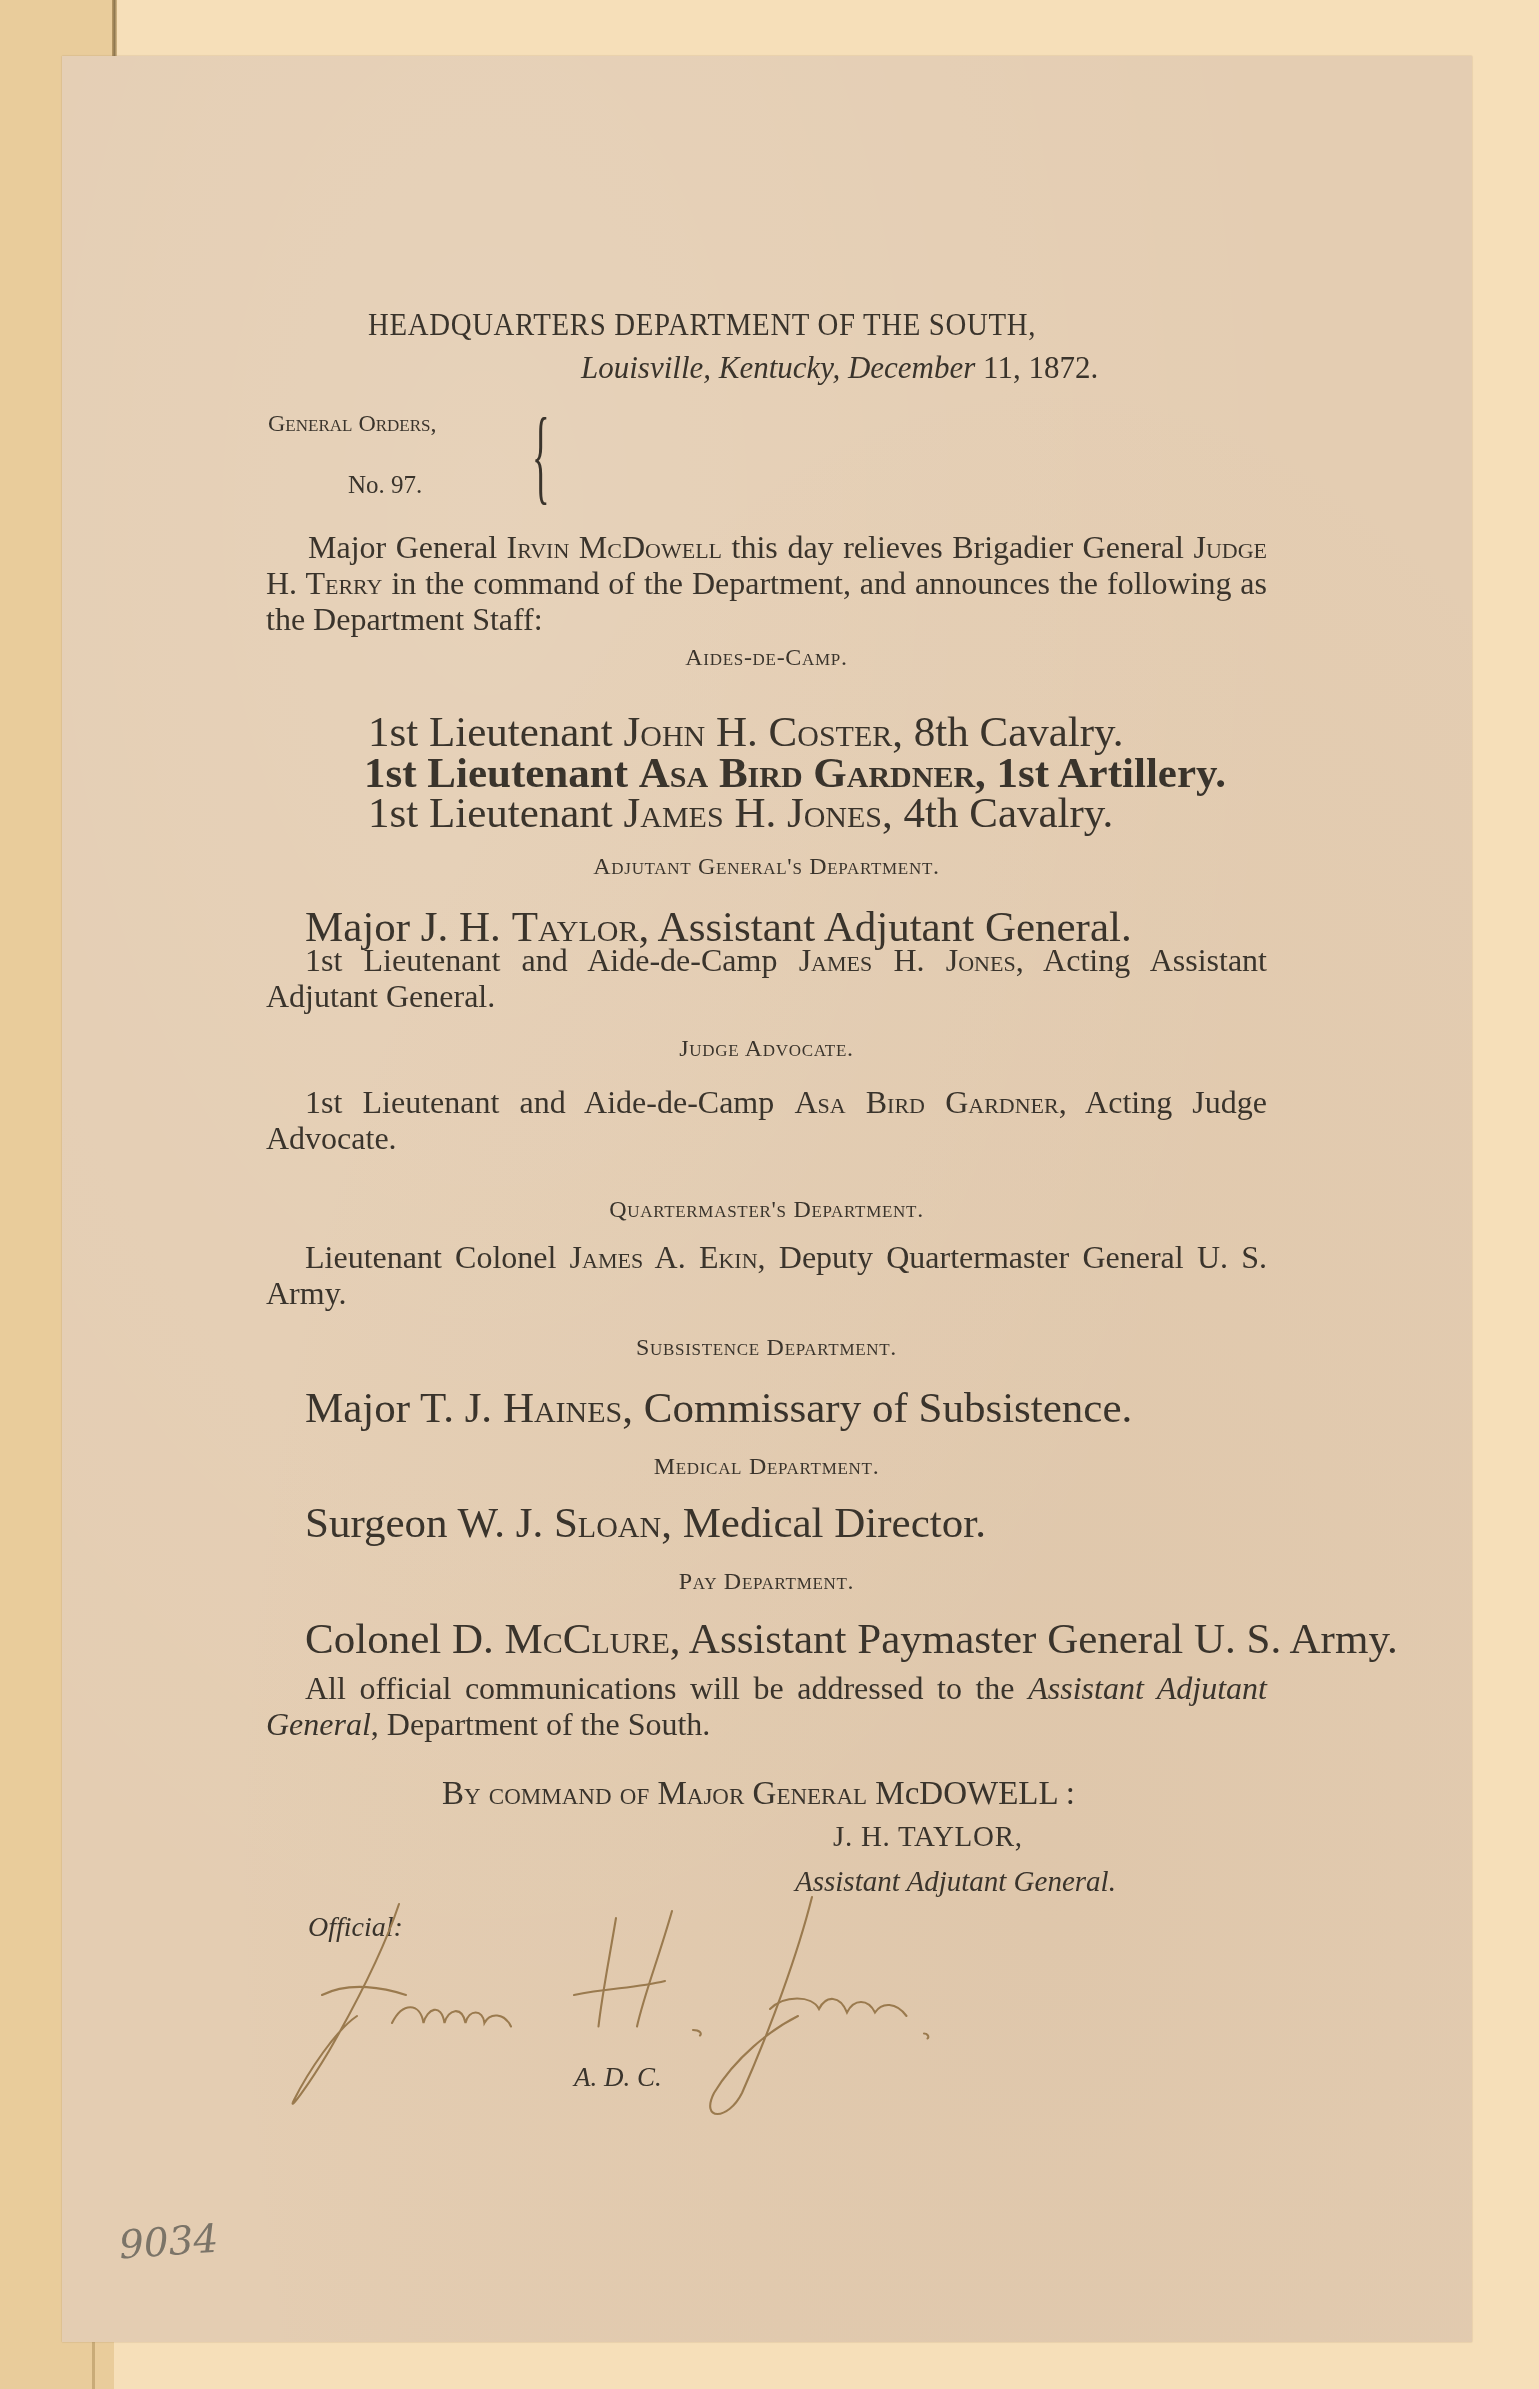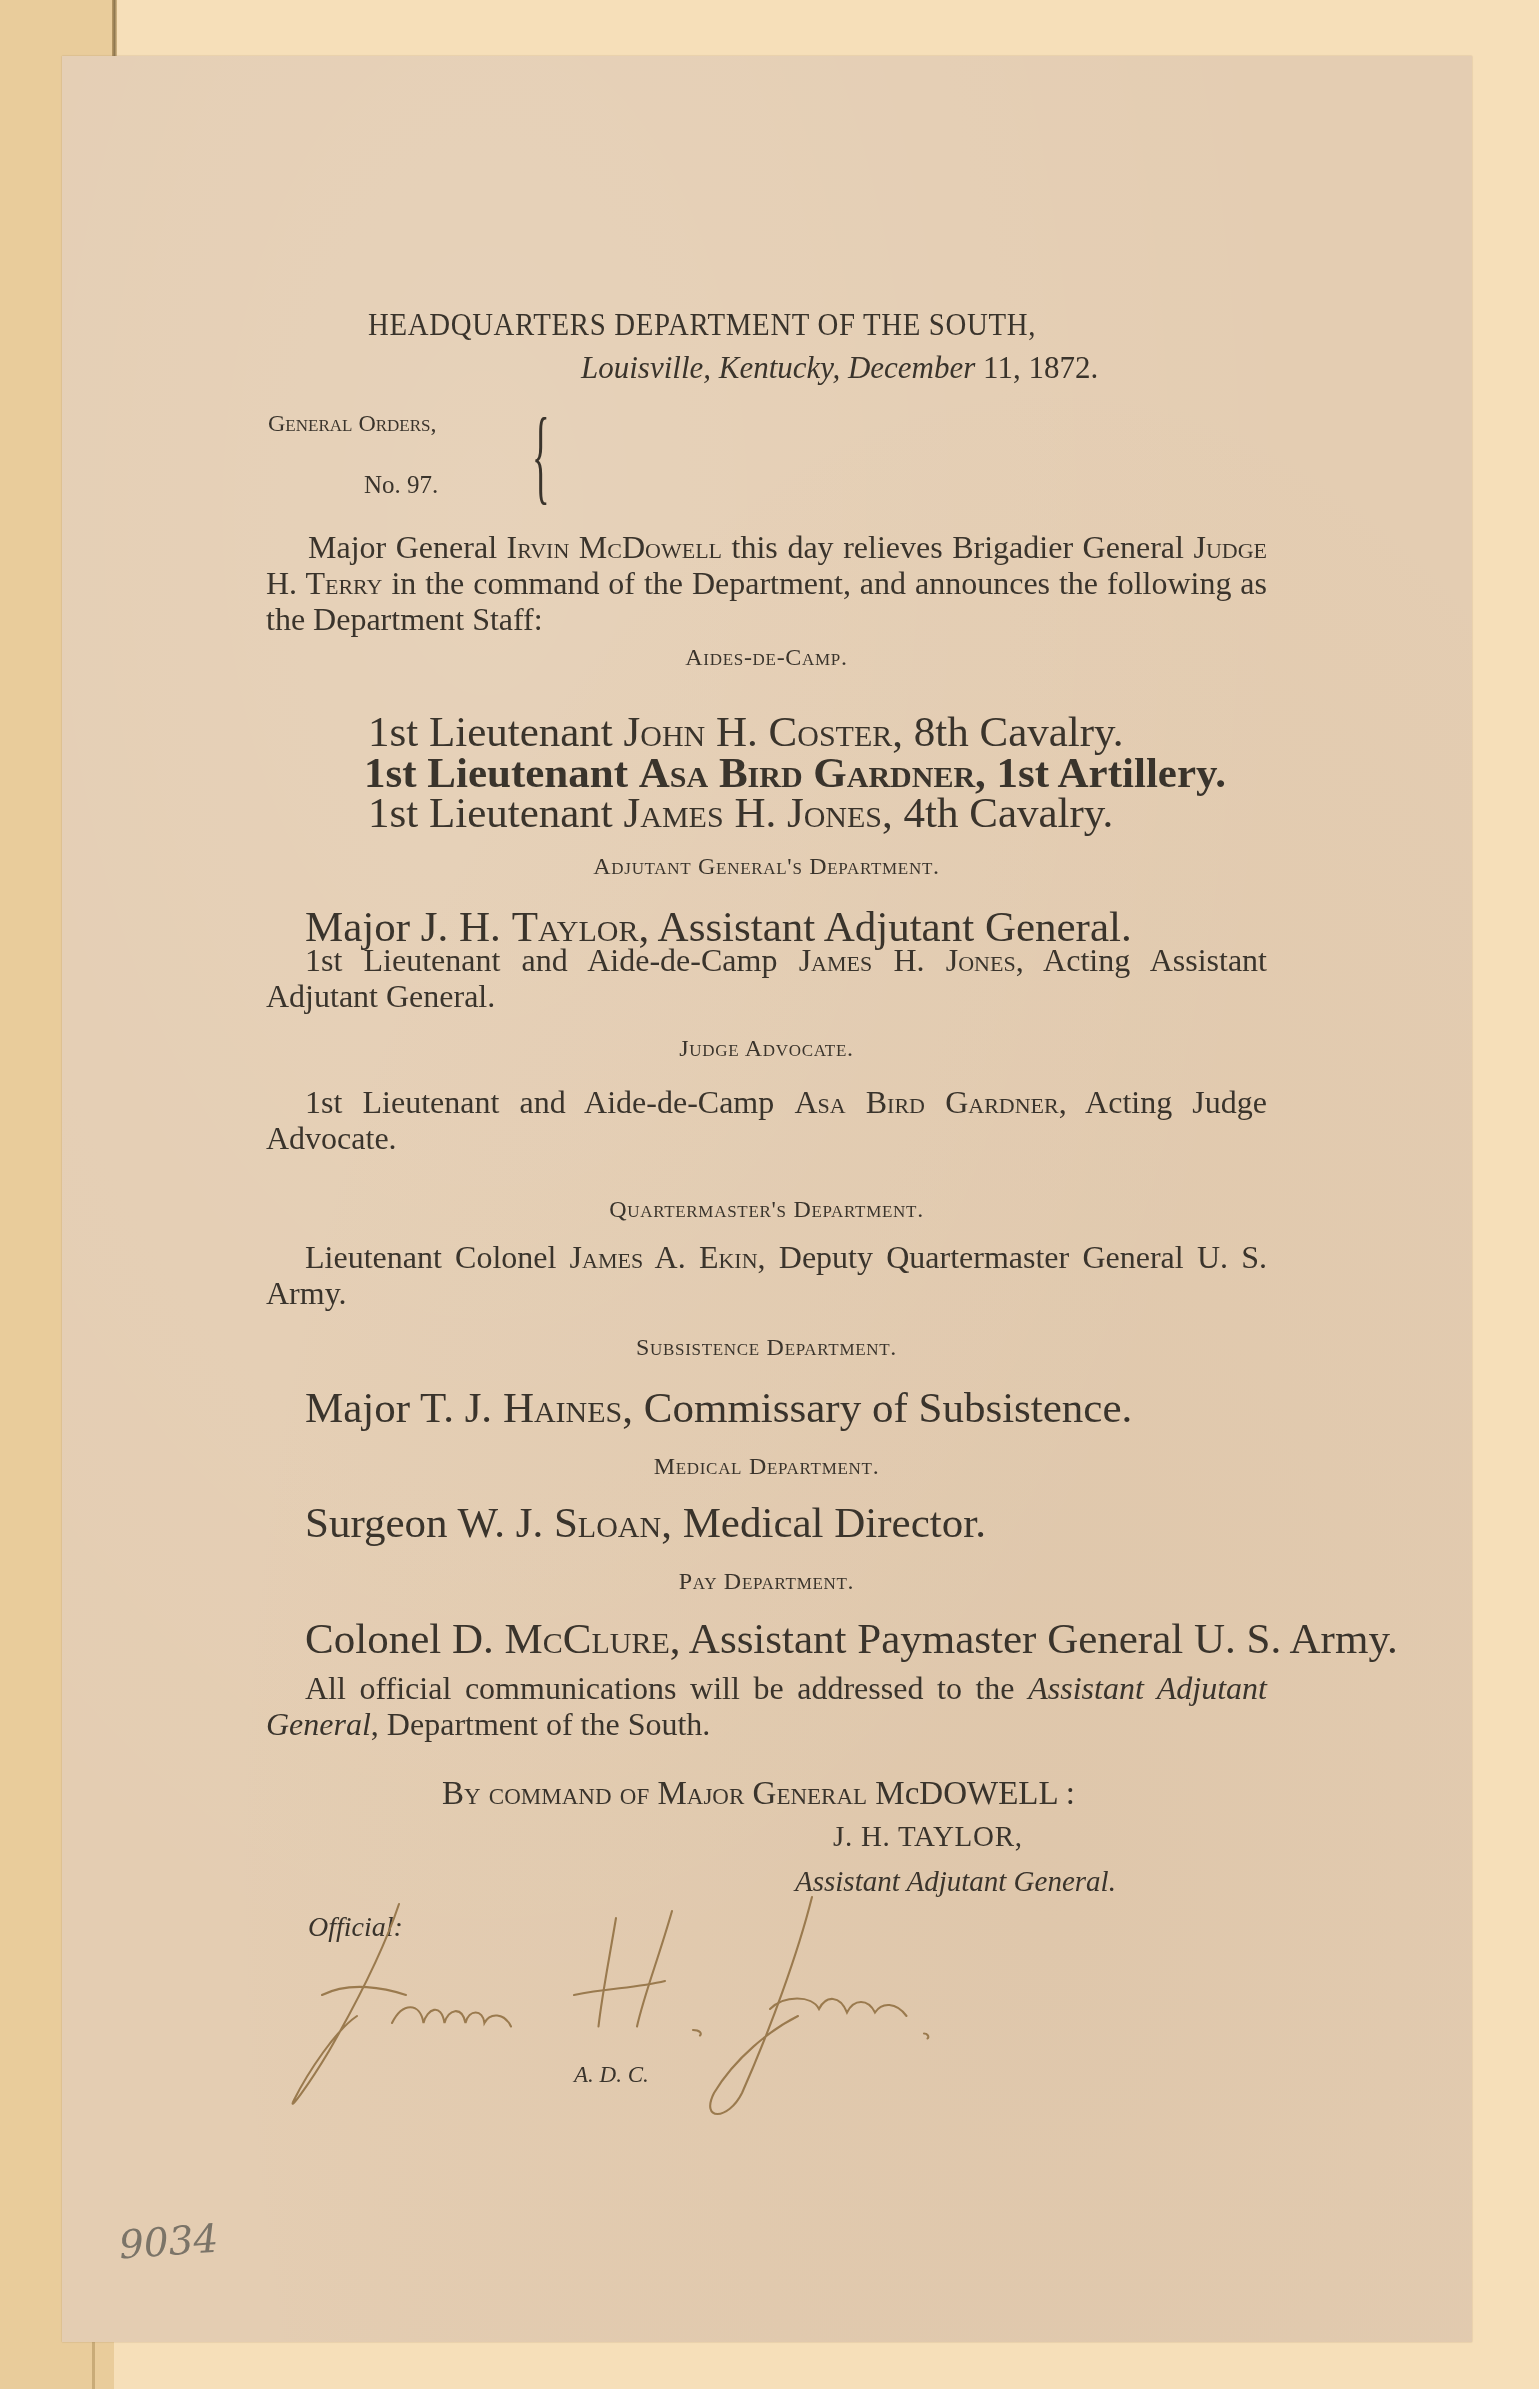--- a/index.html
+++ b/index.html
@@ -32,21 +32,21 @@
     .abs { position: absolute; white-space: nowrap; }
     .hq {
       left: 368px; top: 307px; font-size: 31px; letter-spacing: 0.7px;
       transform: scaleX(0.93); transform-origin: left top;
     }
     .dateline {
       left: 581px; top: 350px; font-size: 31px;
     }
     .dateline i { font-style: italic; }
     .go-label { left: 268px; top: 410px; font-size: 24px; font-variant: small-caps; }
-    .go-number { left: 364px; top: 471px; font-size: 25px; }
+    .go-number { left: 348px; top: 471px; font-size: 25px; }
     .brace {
       left: 532px; top: 403px; font-size: 105px; line-height: 1;
       font-weight: 100; color: #3a342c; transform: scaleX(0.35);
       transform-origin: left top;
     }
     .para {
       position: absolute; left: 266px; width: 1001px;
       font-size: 32px; line-height: 36px; text-align: justify;
     }
     .para.indent { text-indent: 42px; }
@@ -127,16 +127,16 @@
     <path d="M480 40 C470 100 460 150 455 195"></path>
     <path d="M420 150 C470 140 510 140 550 130"></path>
     <path d="M560 30 C540 100 520 150 510 195"></path>
     <path d="M590 200 C600 200 603 205 600 208"></path>
     <path d="M760 10 C740 90 700 200 660 290 C640 330 600 330 620 290 C650 240 700 200 740 180"></path>
     <path d="M700 170 C720 150 760 150 770 170 C780 150 800 150 810 175 C820 155 840 155 850 175 C860 160 880 160 895 180"></path>
     <path d="M920 205 C925 205 928 210 925 212"></path>
   </g>
 </svg>
 
-<div class="entry it" style="left:574px; top:2062px; font-size:23px;">A. D. C.</div>
+<div class="entry it" style="left:574px; top:2062px; font-size:27px;">A. D. C.</div>
 
 <div class="stamp-num">9034</div>
 
 
 </body></html>

